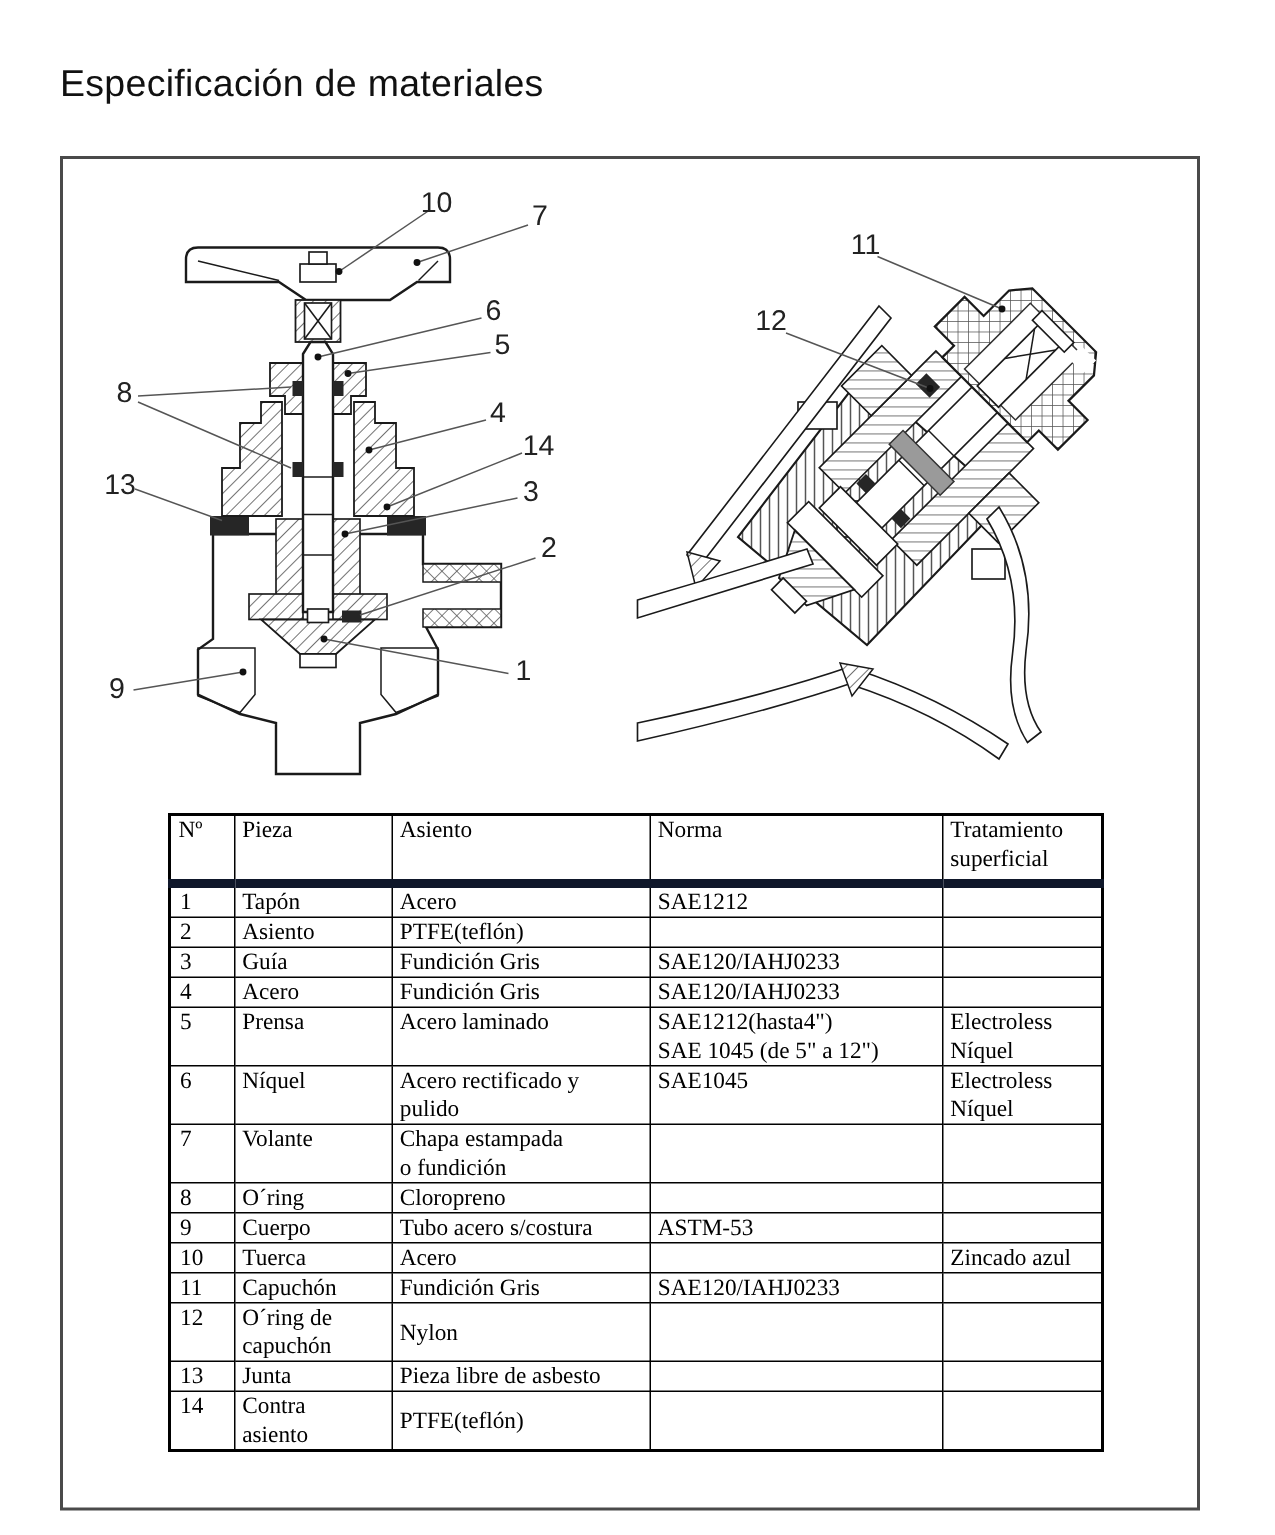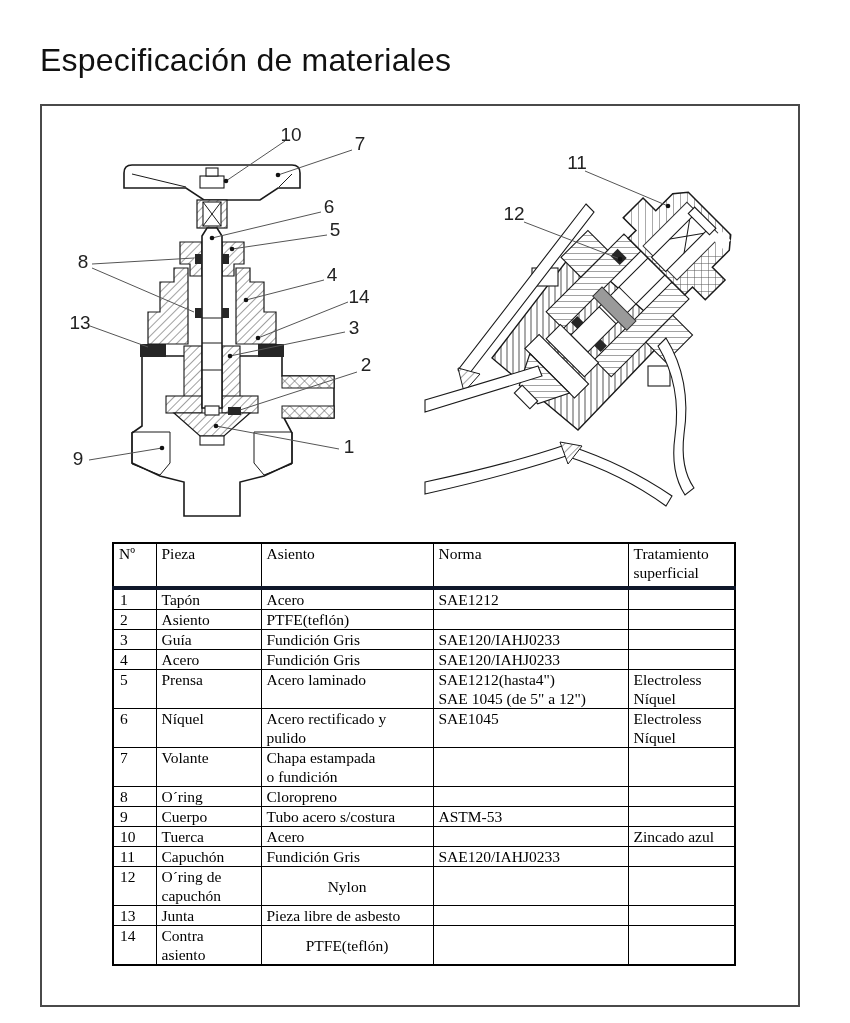--- a/index.html
+++ b/index.html
@@ -1,34 +1,34 @@
 <!DOCTYPE html>
 <html><head>
 <meta charset="utf-8">
 <style>
   html,body{margin:0;padding:0;background:#e8e8e8;}
   .page{position:relative;width:850px;height:1023px;background:#ffffff;margin:0 auto;
         font-family:"Liberation Sans",sans-serif;overflow:hidden;}
-  .title{position:absolute;left:40px;top:42px;font-size:32px;color:#111;letter-spacing:.2px;}
+  .title{position:absolute;left:40px;top:42px;font-size:25px;color:#111;letter-spacing:.2px;}
   .figbox{position:absolute;left:40px;top:104px;width:756px;height:899px;border:2px solid #4a4a4a;background:#fff;}
   .drawing{position:absolute;}
   svg text.callout{font-family:"Liberation Sans",sans-serif;font-size:19px;fill:#222;}
   svg .lead{stroke:#555;stroke-width:1;fill:none;}
   svg .dot{fill:#111;}
   svg .ol{fill:#ffffff;stroke:#1a1a1a;stroke-width:1.6;}
   svg .ol1{fill:#ffffff;stroke:#1a1a1a;stroke-width:1.1;}
   svg .dk{fill:#262626;stroke:none;}
   svg .thin{stroke:#1a1a1a;stroke-width:1;fill:none;}
   .spec{position:absolute;left:70px;top:436px;border-collapse:collapse;table-layout:fixed;width:622px;
         font-family:"Liberation Serif",serif;font-size:15.5px;line-height:19px;color:#000;
         border:2px solid #000;}
   .spec th,.spec td{border:1px solid #000;padding:0 5px;vertical-align:top;white-space:pre-line;overflow:hidden;}
-  .spec thead th{font-weight:normal;text-align:left;height:42px;border-bottom:4px solid #0f172a;}
+  .spec thead th{font-weight:normal;text-align:left;height:42px;border-bottom:6px solid #0f172a;}
   .spec td{height:19px;}
-  .spec td.vmid{vertical-align:middle;text-align:center;}
+  .spec td.vmid{vertical-align:middle;}
   .spec td.num{padding-left:6px;}
 </style>
 </head>
 <body>
 
 <div class="page">
   <div class="title">Especificación de materiales</div>
 
   <div class="figbox">
 

